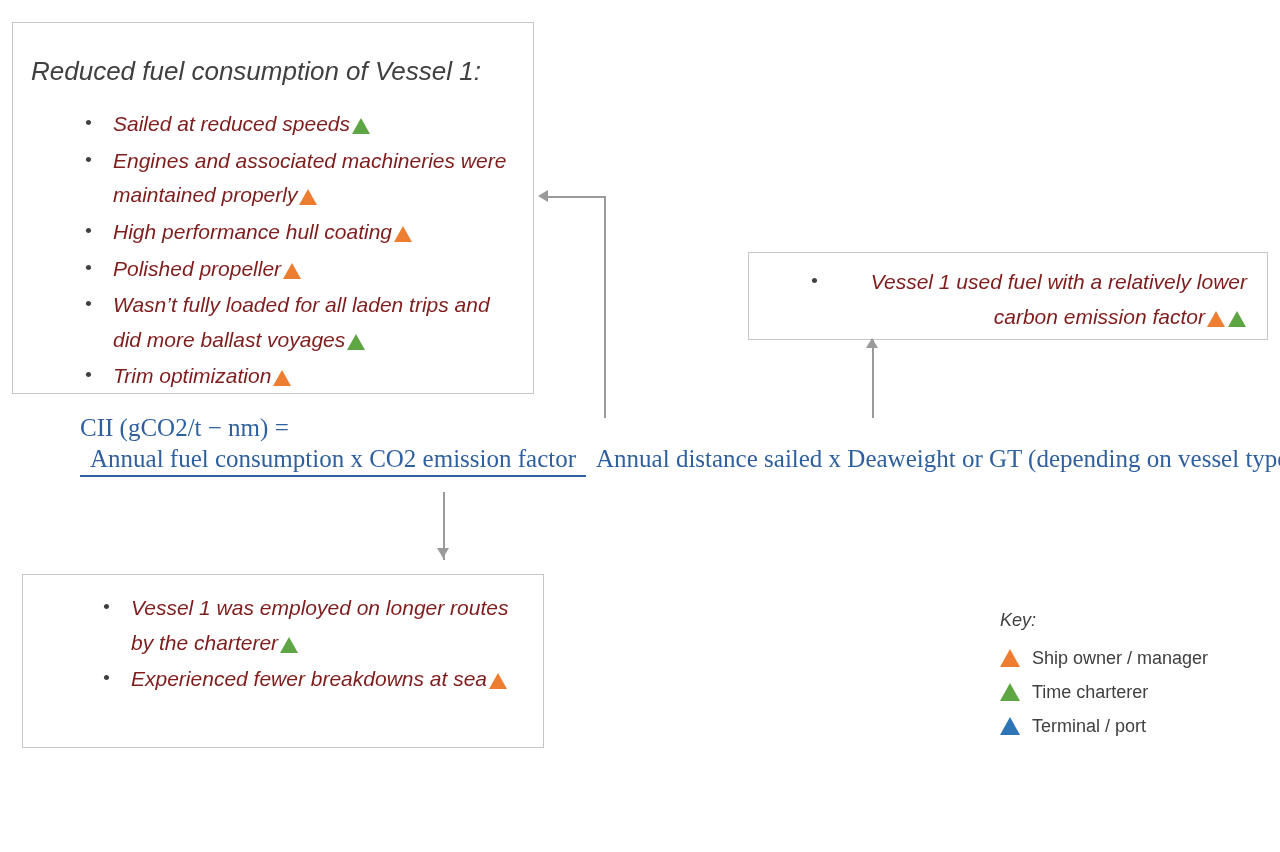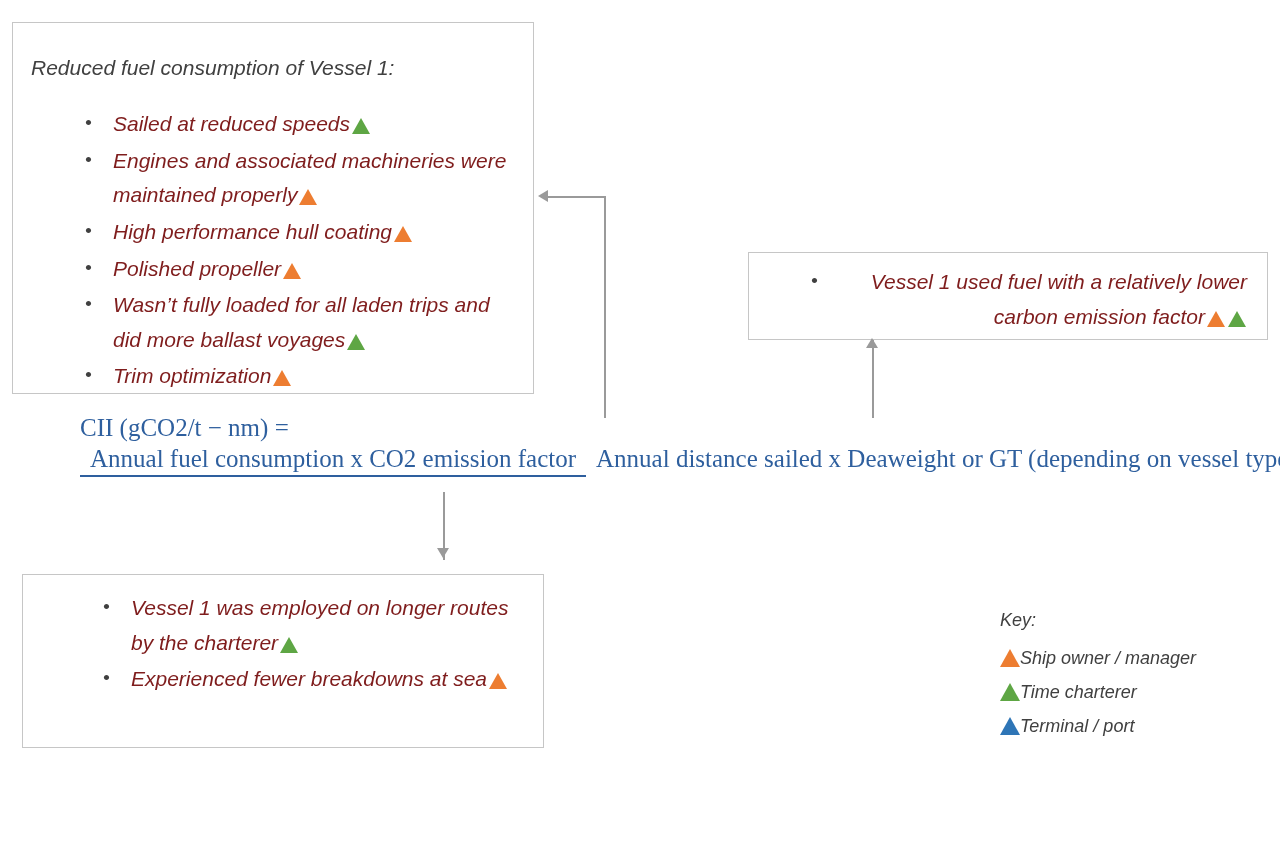--- a/index.html
+++ b/index.html
@@ -16,21 +16,21 @@
     overflow: hidden;
   }
   .box {
     position: absolute;
     border: 1px solid #c6c6c6;
     box-sizing: border-box;
     background: #ffffff;
   }
   .box-title {
     font-style: italic;
-    font-size: 21px;
+    font-size: 26px;
     color: #404040;
     line-height: 1.25;
   }
   ul.bullets {
     list-style: none;
     margin: 0;
     padding: 0;
   }
   ul.bullets > li {
     position: relative;
@@ -135,24 +135,23 @@
     font-size: 18px;
     color: #404040;
     margin-bottom: 10px;
   }
   #legend .key-row {
     display: flex;
     align-items: center;
     height: 34px;
   }
   #legend .key-label {
-    font-style: italic;
     font-size: 18px;
     color: #404040;
-    margin-left: 0;
+    margin-left: 12px;
     white-space: nowrap;
   }
   .tri-legend {
     width: 0; height: 0;
     border-left: 10px solid transparent;
     border-right: 10px solid transparent;
   }
   .tri-legend.orange { border-bottom: 18px solid #ed7d31; }
   .tri-legend.green  { border-bottom: 18px solid #5ea644; }
   .tri-legend.blue   { border-bottom: 18px solid #2e75b6; }

